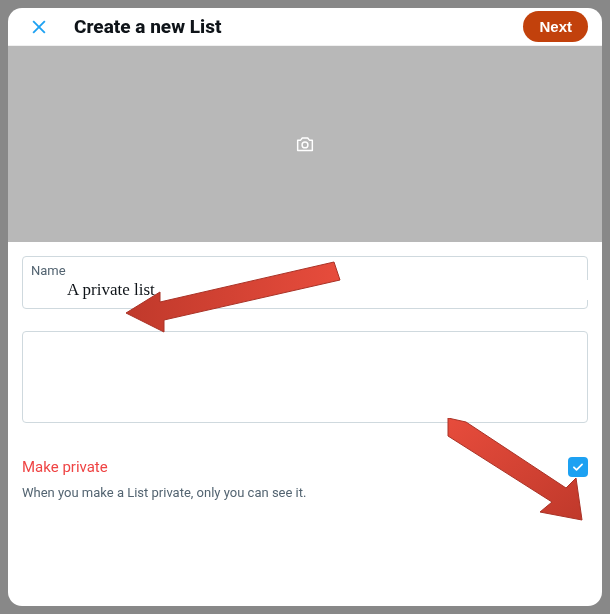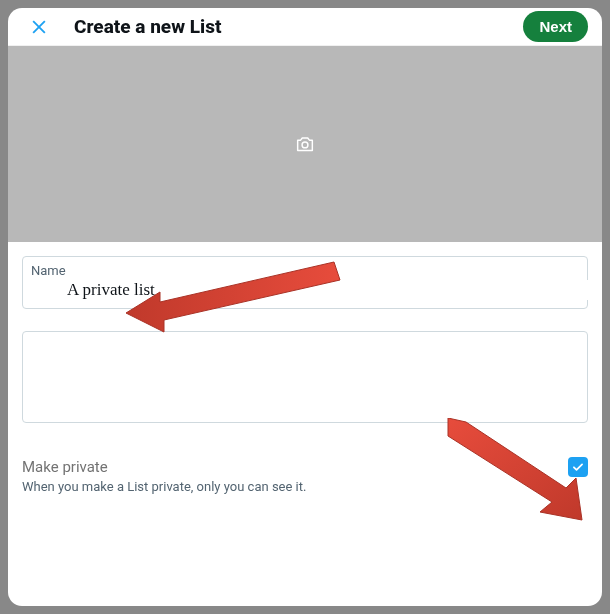--- a/index.html
+++ b/index.html
@@ -32,21 +32,21 @@
     margin-right: 18px;
   }
   .close-btn svg { width: 20px; height: 20px; stroke: #1da1f2; stroke-width: 2.2; }
   .title {
     font-size: 19px;
     font-weight: 800;
     color: #0f1419;
     flex: 1;
   }
   .next-btn {
-    background: #15803d;
+    background: #c2410c;
     color: #fff;
     border: none;
     font-size: 15px;
     font-weight: 700;
     padding: 7px 16px;
     border-radius: 9999px;
     cursor: pointer;
   }
   .banner {
     height: 196px;
@@ -95,33 +95,34 @@
   .desc-field { min-height: 92px; }
   .desc-field .field-input { min-height: 56px; }
   .private-row {
     display: flex;
     align-items: center;
     justify-content: space-between;
     padding: 12px 0 2px 0;
   }
   .private-label {
     font-size: 15px;
-    color: #737373;
+    color: #ef4444;
   }
   .checkbox {
     width: 20px; height: 20px;
     background: #1da1f2;
     border-radius: 4px;
     display: flex; align-items: center; justify-content: center;
     cursor: pointer;
   }
   .checkbox svg { width: 14px; height: 14px; }
   .private-help {
     font-size: 13px;
     color: #536471;
+    margin-top: 6px;
   }
   .arrow {
     position: absolute;
     pointer-events: none;
   }
   .arrow svg { display: block; }
 </style>
 </head>
 <body>
 

